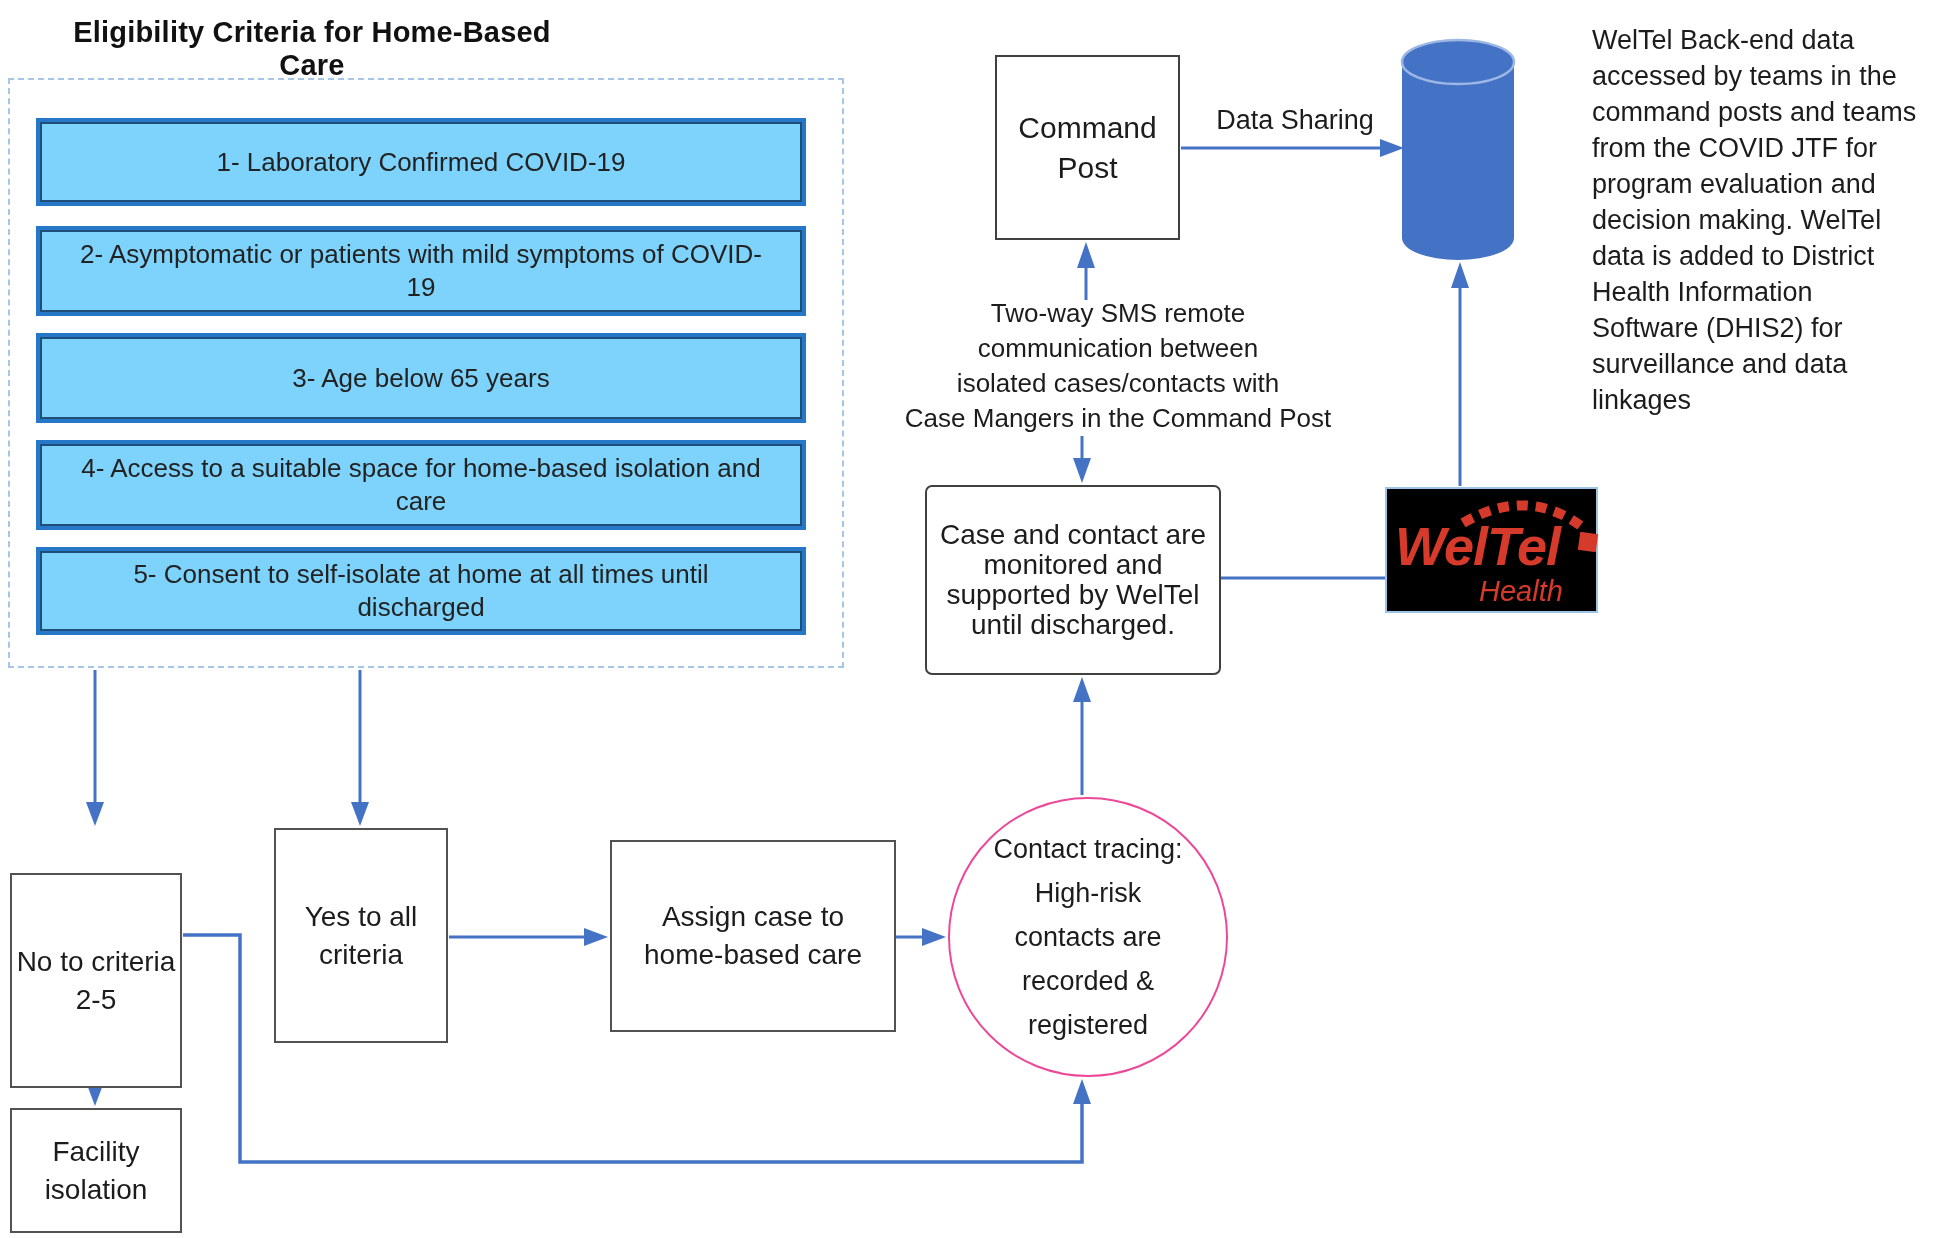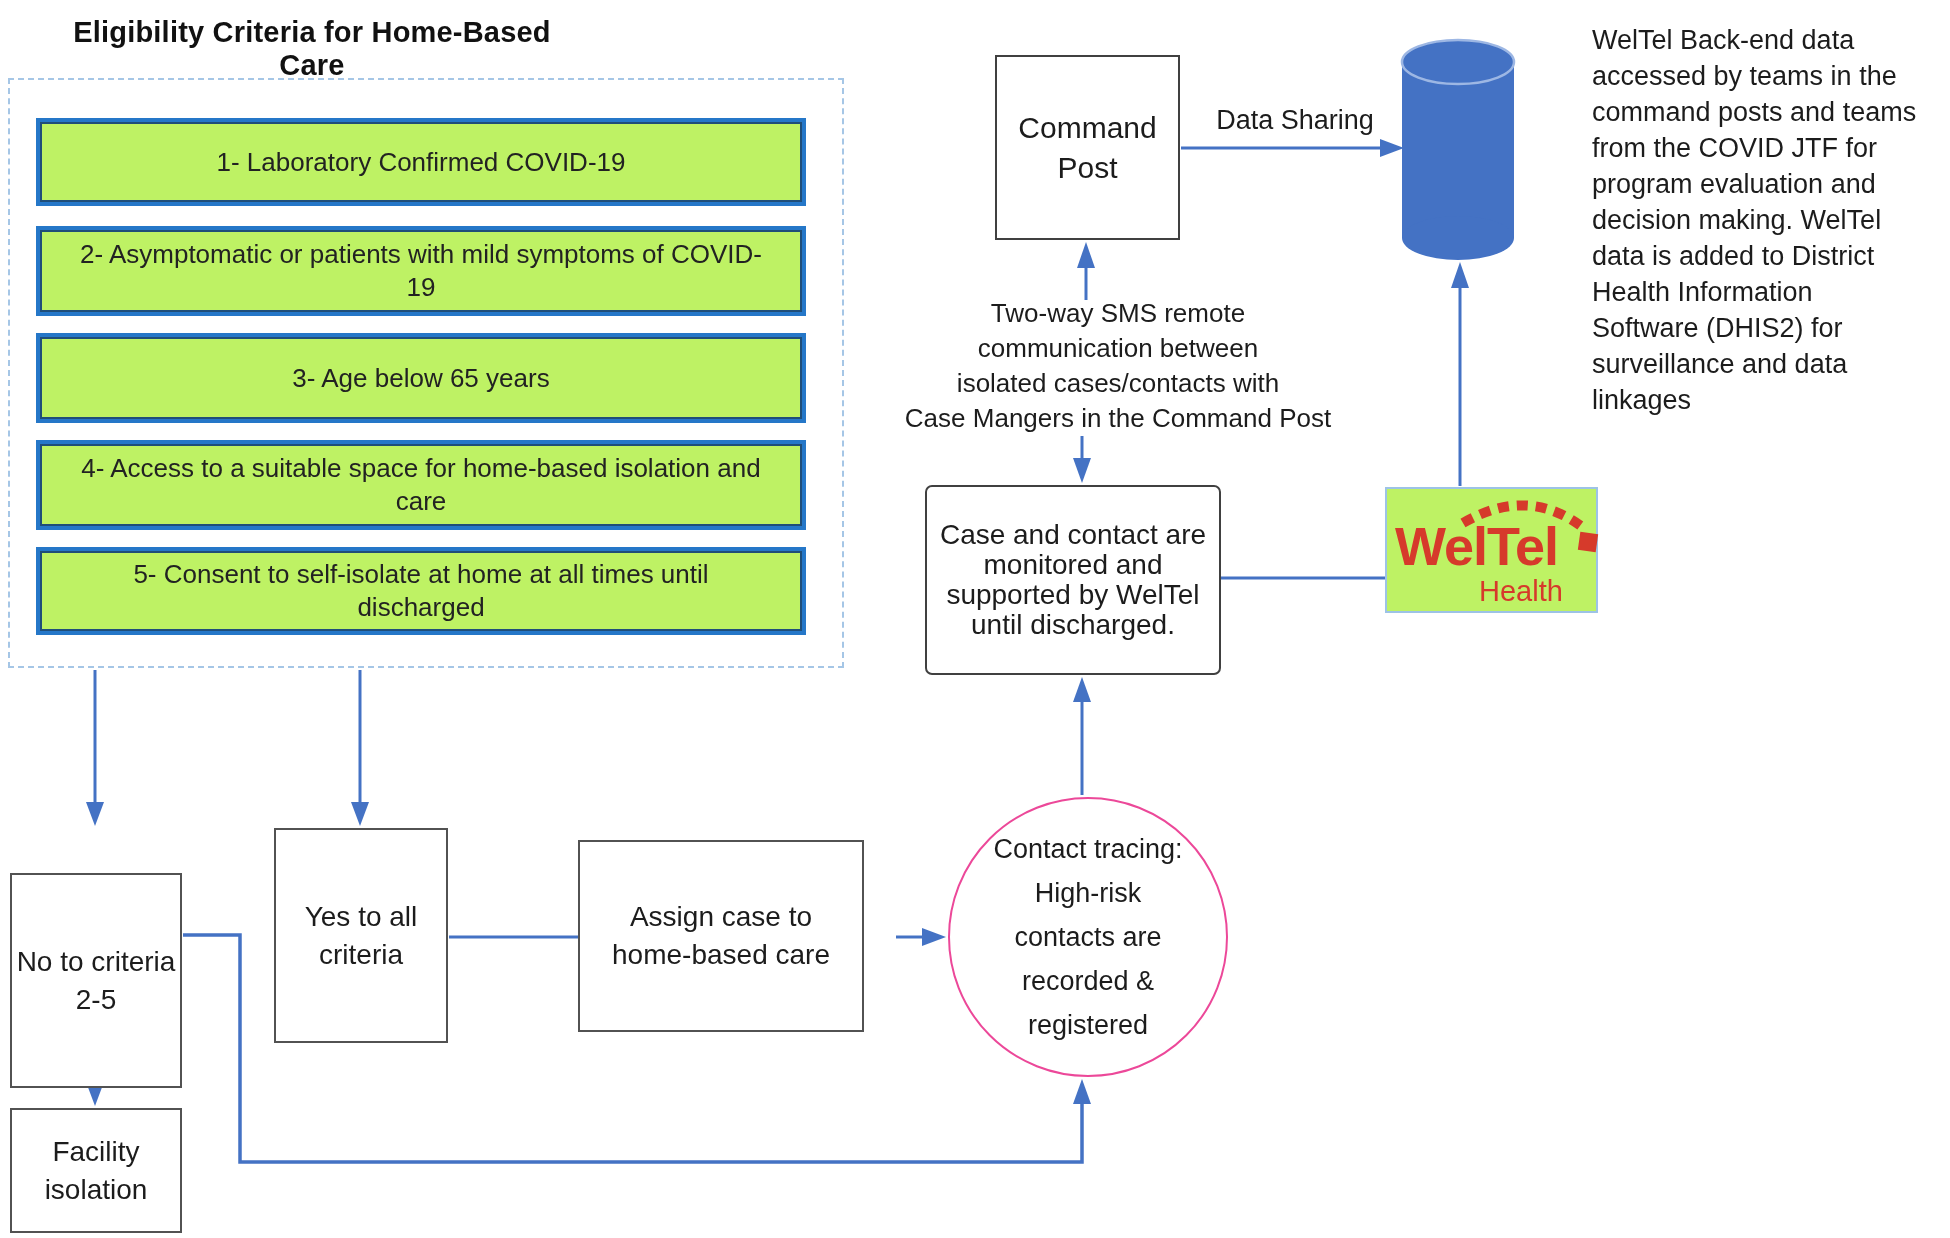--- a/index.html
+++ b/index.html
@@ -9,39 +9,39 @@
   }
   #connector-layer{position:absolute;left:0;top:0;width:1950px;height:1238px;}
   .abs{position:absolute;box-sizing:border-box;}
   .title{
     font-weight:bold;font-size:29px;color:#111;text-align:center;letter-spacing:.2px;
   }
   .dashed-box{
     border:2px dashed #a5c6e6;background:transparent;
   }
   .criteria-box{
-    left:36px;width:770px;background:#bef264;border:4px solid #2577c8;
+    left:36px;width:770px;background:#7dd3fc;border:4px solid #2577c8;
     box-shadow:inset 0 0 0 2px #1f4e79;
     display:flex;align-items:center;justify-content:center;text-align:center;
     font-size:26px;line-height:33px;color:#222;padding:4px 28px;
   }
   .plain-box{
     background:#fff;border:2.5px solid #525252;
     display:flex;align-items:center;justify-content:center;text-align:center;
     color:#1c1c1c;
   }
   .label-center{display:flex;align-items:center;justify-content:center;text-align:center;}
   .note{font-size:27px;line-height:36px;color:#1c1c1c;}
   .sms{font-size:26px;line-height:35px;text-align:center;color:#1c1c1c;margin-left:28px;}
   .circle{
     background:#fff;border:2px solid #ec4899;border-radius:50%;
     display:flex;align-items:center;justify-content:center;text-align:center;
     font-size:27px;line-height:44px;color:#1c1c1c;
   }
-  .weltel-box{border:2px solid #9dc3e6;background:#bef264;}
+  .weltel-box{border:2px solid #9dc3e6;background:#000000;font-style:italic;}
   .weltel-brand{
     position:absolute;left:8px;top:30px;font-size:54px;font-weight:bold;
     color:#d63a2b;letter-spacing:-1px;line-height:1;
   }
   .weltel-sub{
     position:absolute;left:92px;top:88px;font-size:29px;color:#d63a2b;line-height:1;
   }
 </style>
 </head>
 <body>
@@ -154,21 +154,21 @@
   </div>
 
   <div class="abs plain-box" style="left:10px;top:828px;width:172px;height:215px;font-size:28px;line-height:38px;margin-top:45px;">
       <div>No to criteria<br>2-5</div>
     </div>
 
   <div class="abs plain-box" style="left:274px;top:828px;width:174px;height:215px;font-size:28px;line-height:38px;">
       <div>Yes to all<br>criteria</div>
     </div>
 
-  <div class="abs plain-box" style="left:578px;top:840px;width:286px;height:192px;font-size:28px;line-height:38px;">
+  <div class="abs plain-box" style="left:610px;top:840px;width:286px;height:192px;font-size:28px;line-height:38px;">
       <div>Assign case to<br>home-based care</div>
     </div>
 
   <div class="abs circle" style="left:948px;top:797px;width:280px;height:280px;">
       <div>Contact tracing:<br>High-risk<br>contacts are<br>recorded &amp;<br>registered</div>
     </div>
 
   <div class="abs plain-box" style="left:10px;top:1108px;width:172px;height:125px;font-size:28px;line-height:38px;">
       <div>Facility<br>isolation</div>
     </div>

